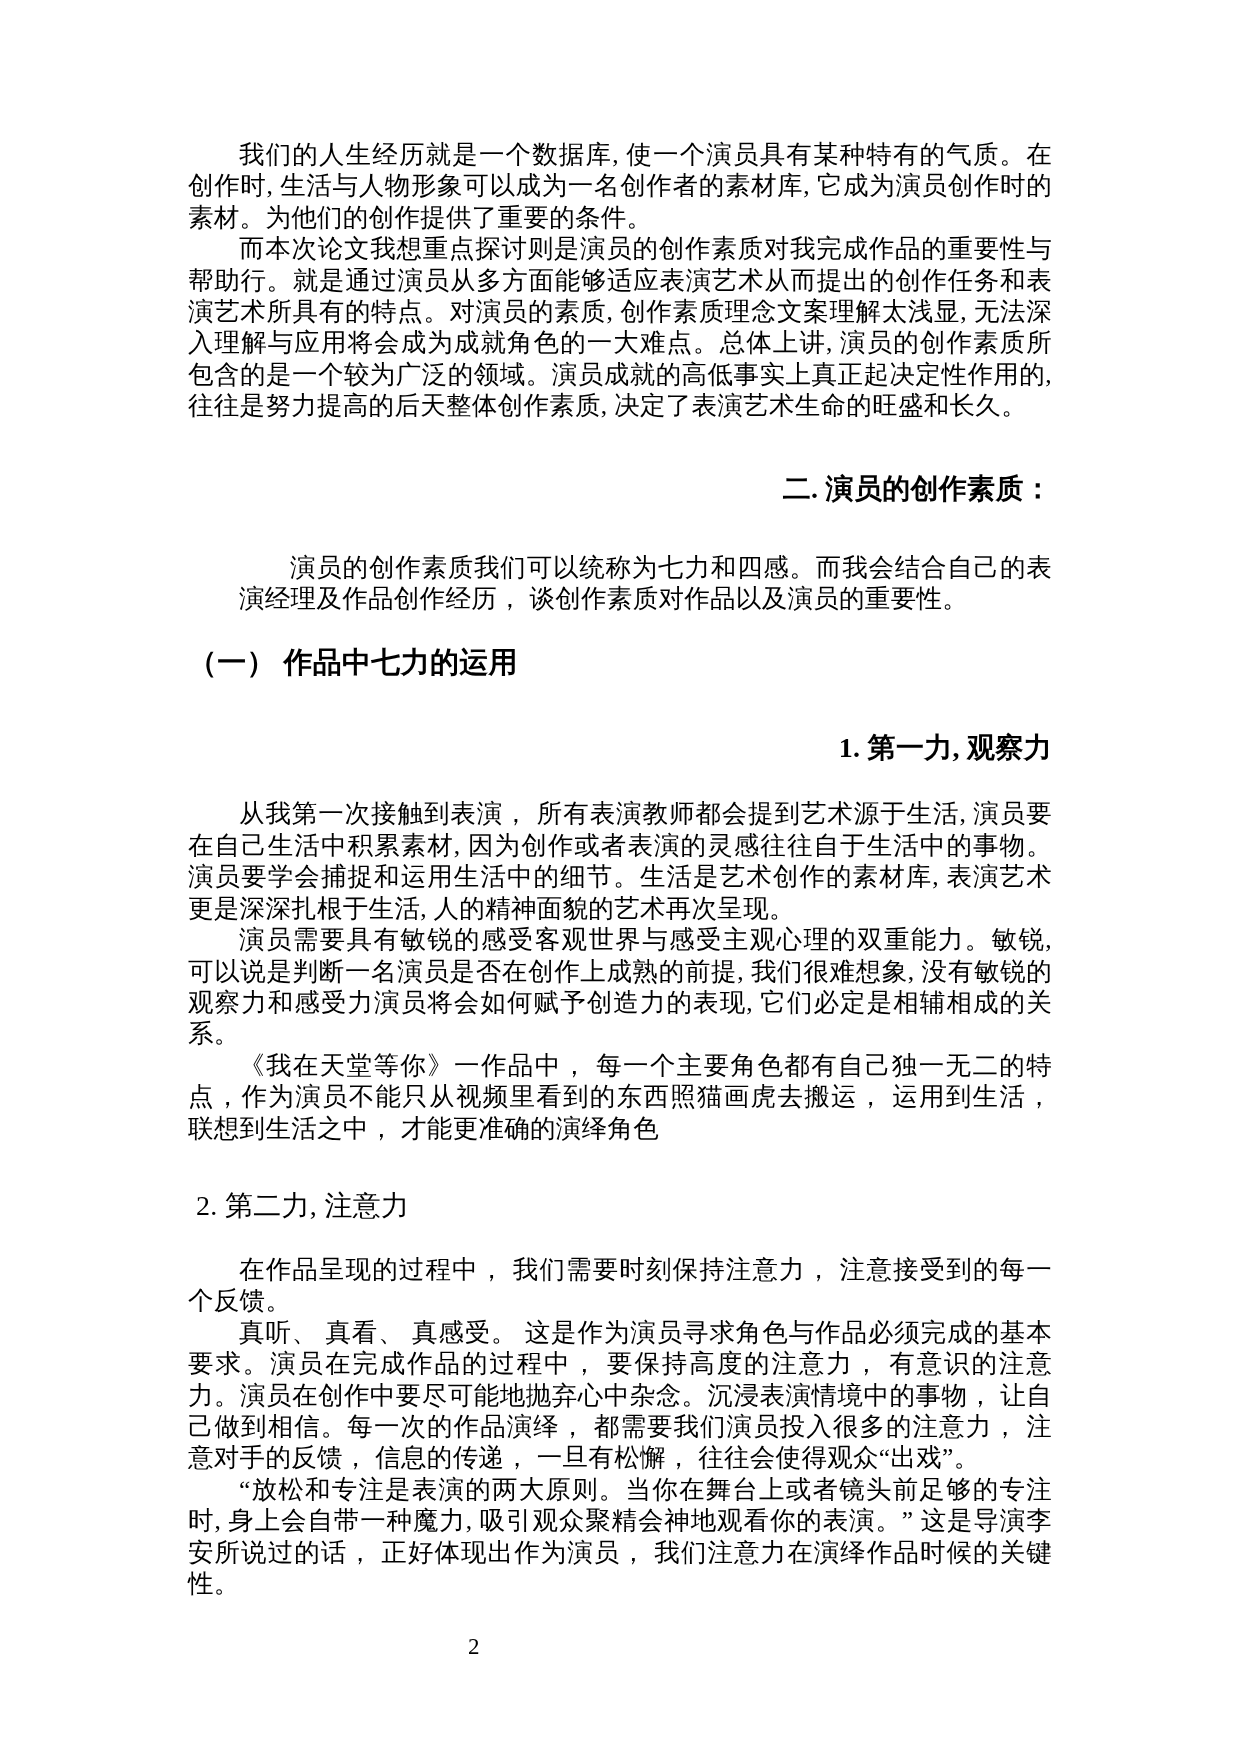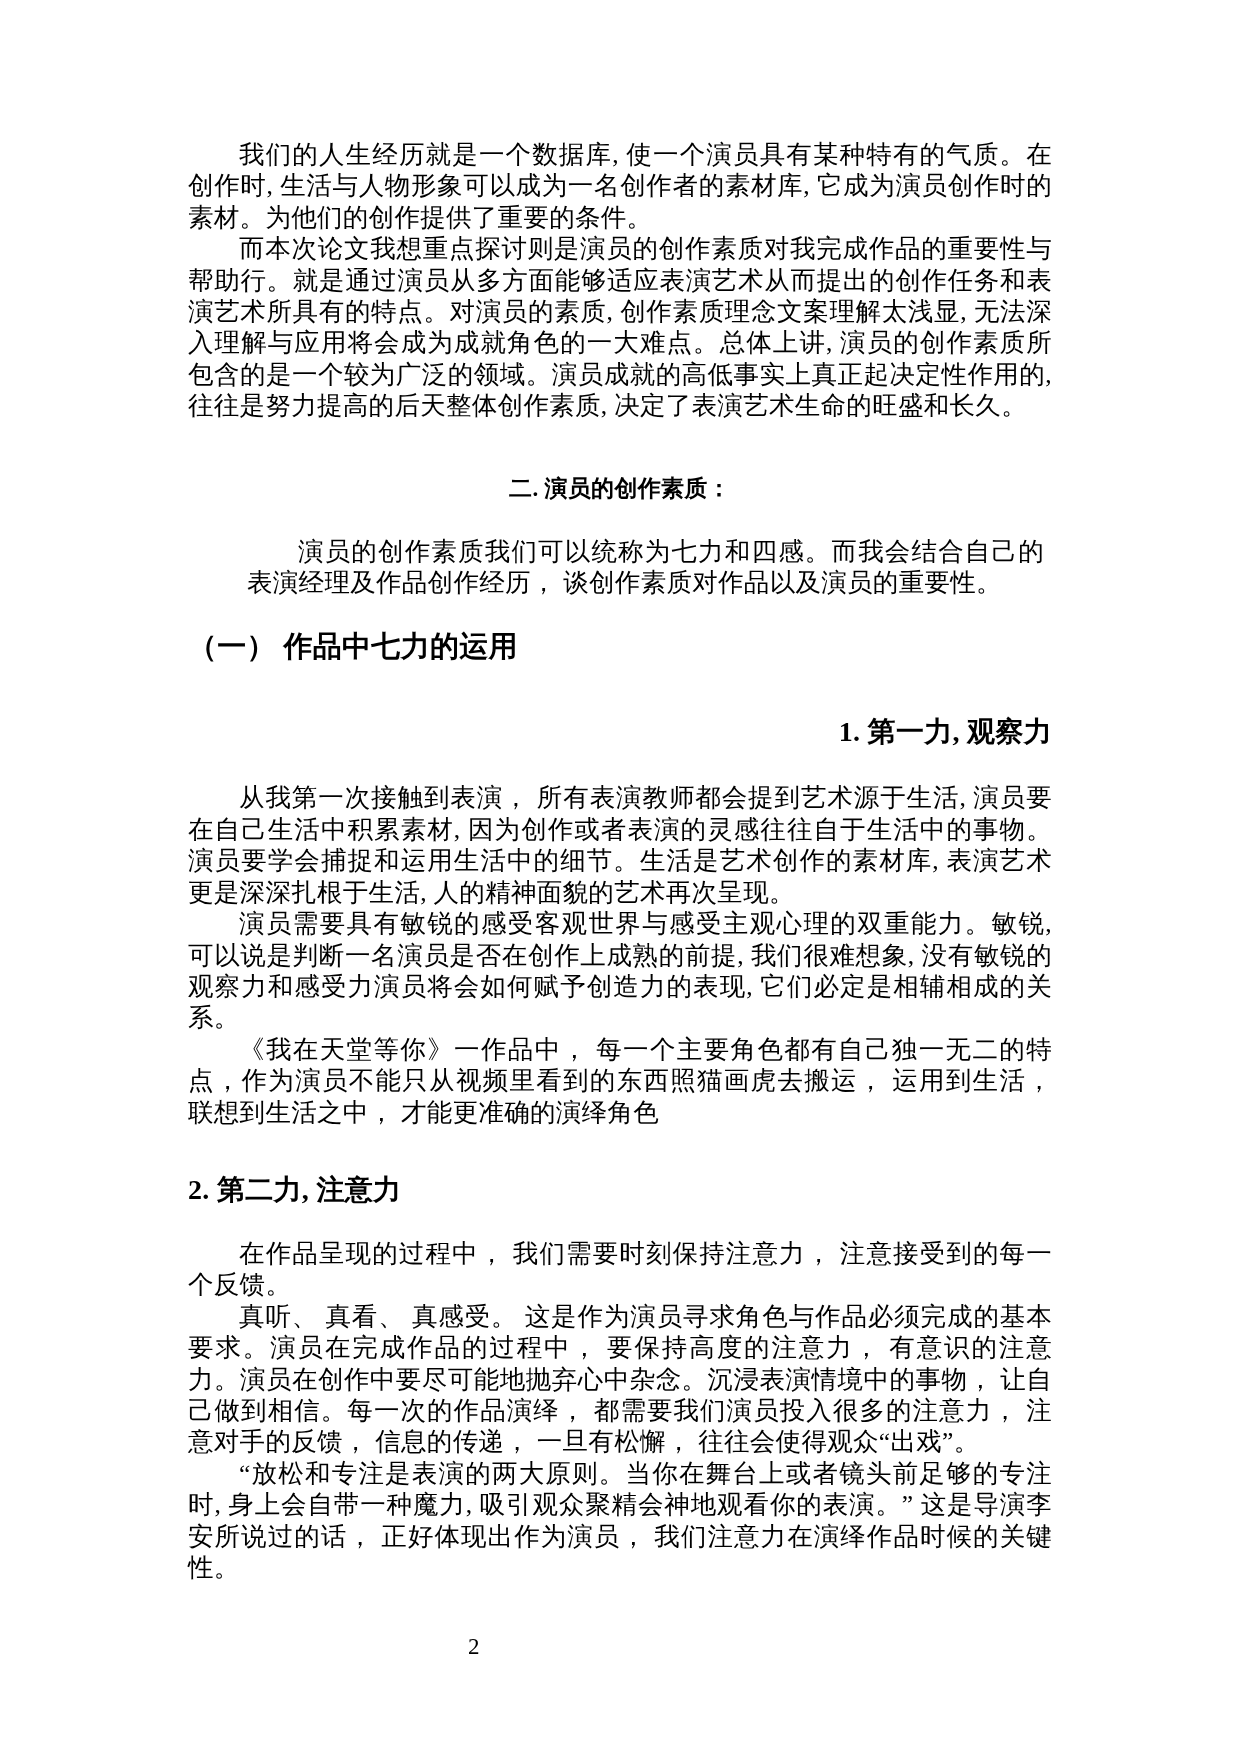--- a/index.html
+++ b/index.html
@@ -26,51 +26,51 @@
     line-height: 31.4px;
     text-align: justify;
     text-justify: inter-ideograph;
     letter-spacing: 0.3px;
   }
   p.body-para {
     margin: 0;
     text-indent: 2em;
   }
   p.sub-para {
-    margin: 8px;
+    margin: 0;
     padding-left: 2em;
     text-indent: 2em;
     font-family: Liberation Serif, serif;
   }
   .h-section {
-    margin: 48px 0 28px 0;
-    font-size: 23px;
+    margin: 48px 0 44px 0;
+    font-size: 28px;
     line-height: 38px;
     font-weight: 700;
-    text-align: center;
+    text-align: right;
   }
   .h-sub {
     margin: 30px 0 0 0;
     font-size: 29px;
     line-height: 36px;
     font-weight: 700;
     text-align: left;
   }
   .h-num1 {
     margin: 50px 0 32px 0;
     font-size: 28px;
     line-height: 36px;
     font-weight: 700;
     text-align: right;
   }
   .h-num2 {
-    margin: 44px 0 30px 0;
+    margin: 44px 0 30px 8px;
     font-size: 28px;
     line-height: 36px;
-    font-weight: 700;
+    font-weight: 400;
     text-align: left;
   }
   .page-number {
     position: absolute;
     left: 468px;
     top: 1633px;
     font-size: 23px;
     line-height: 28px;
     color: #000000;
   }

